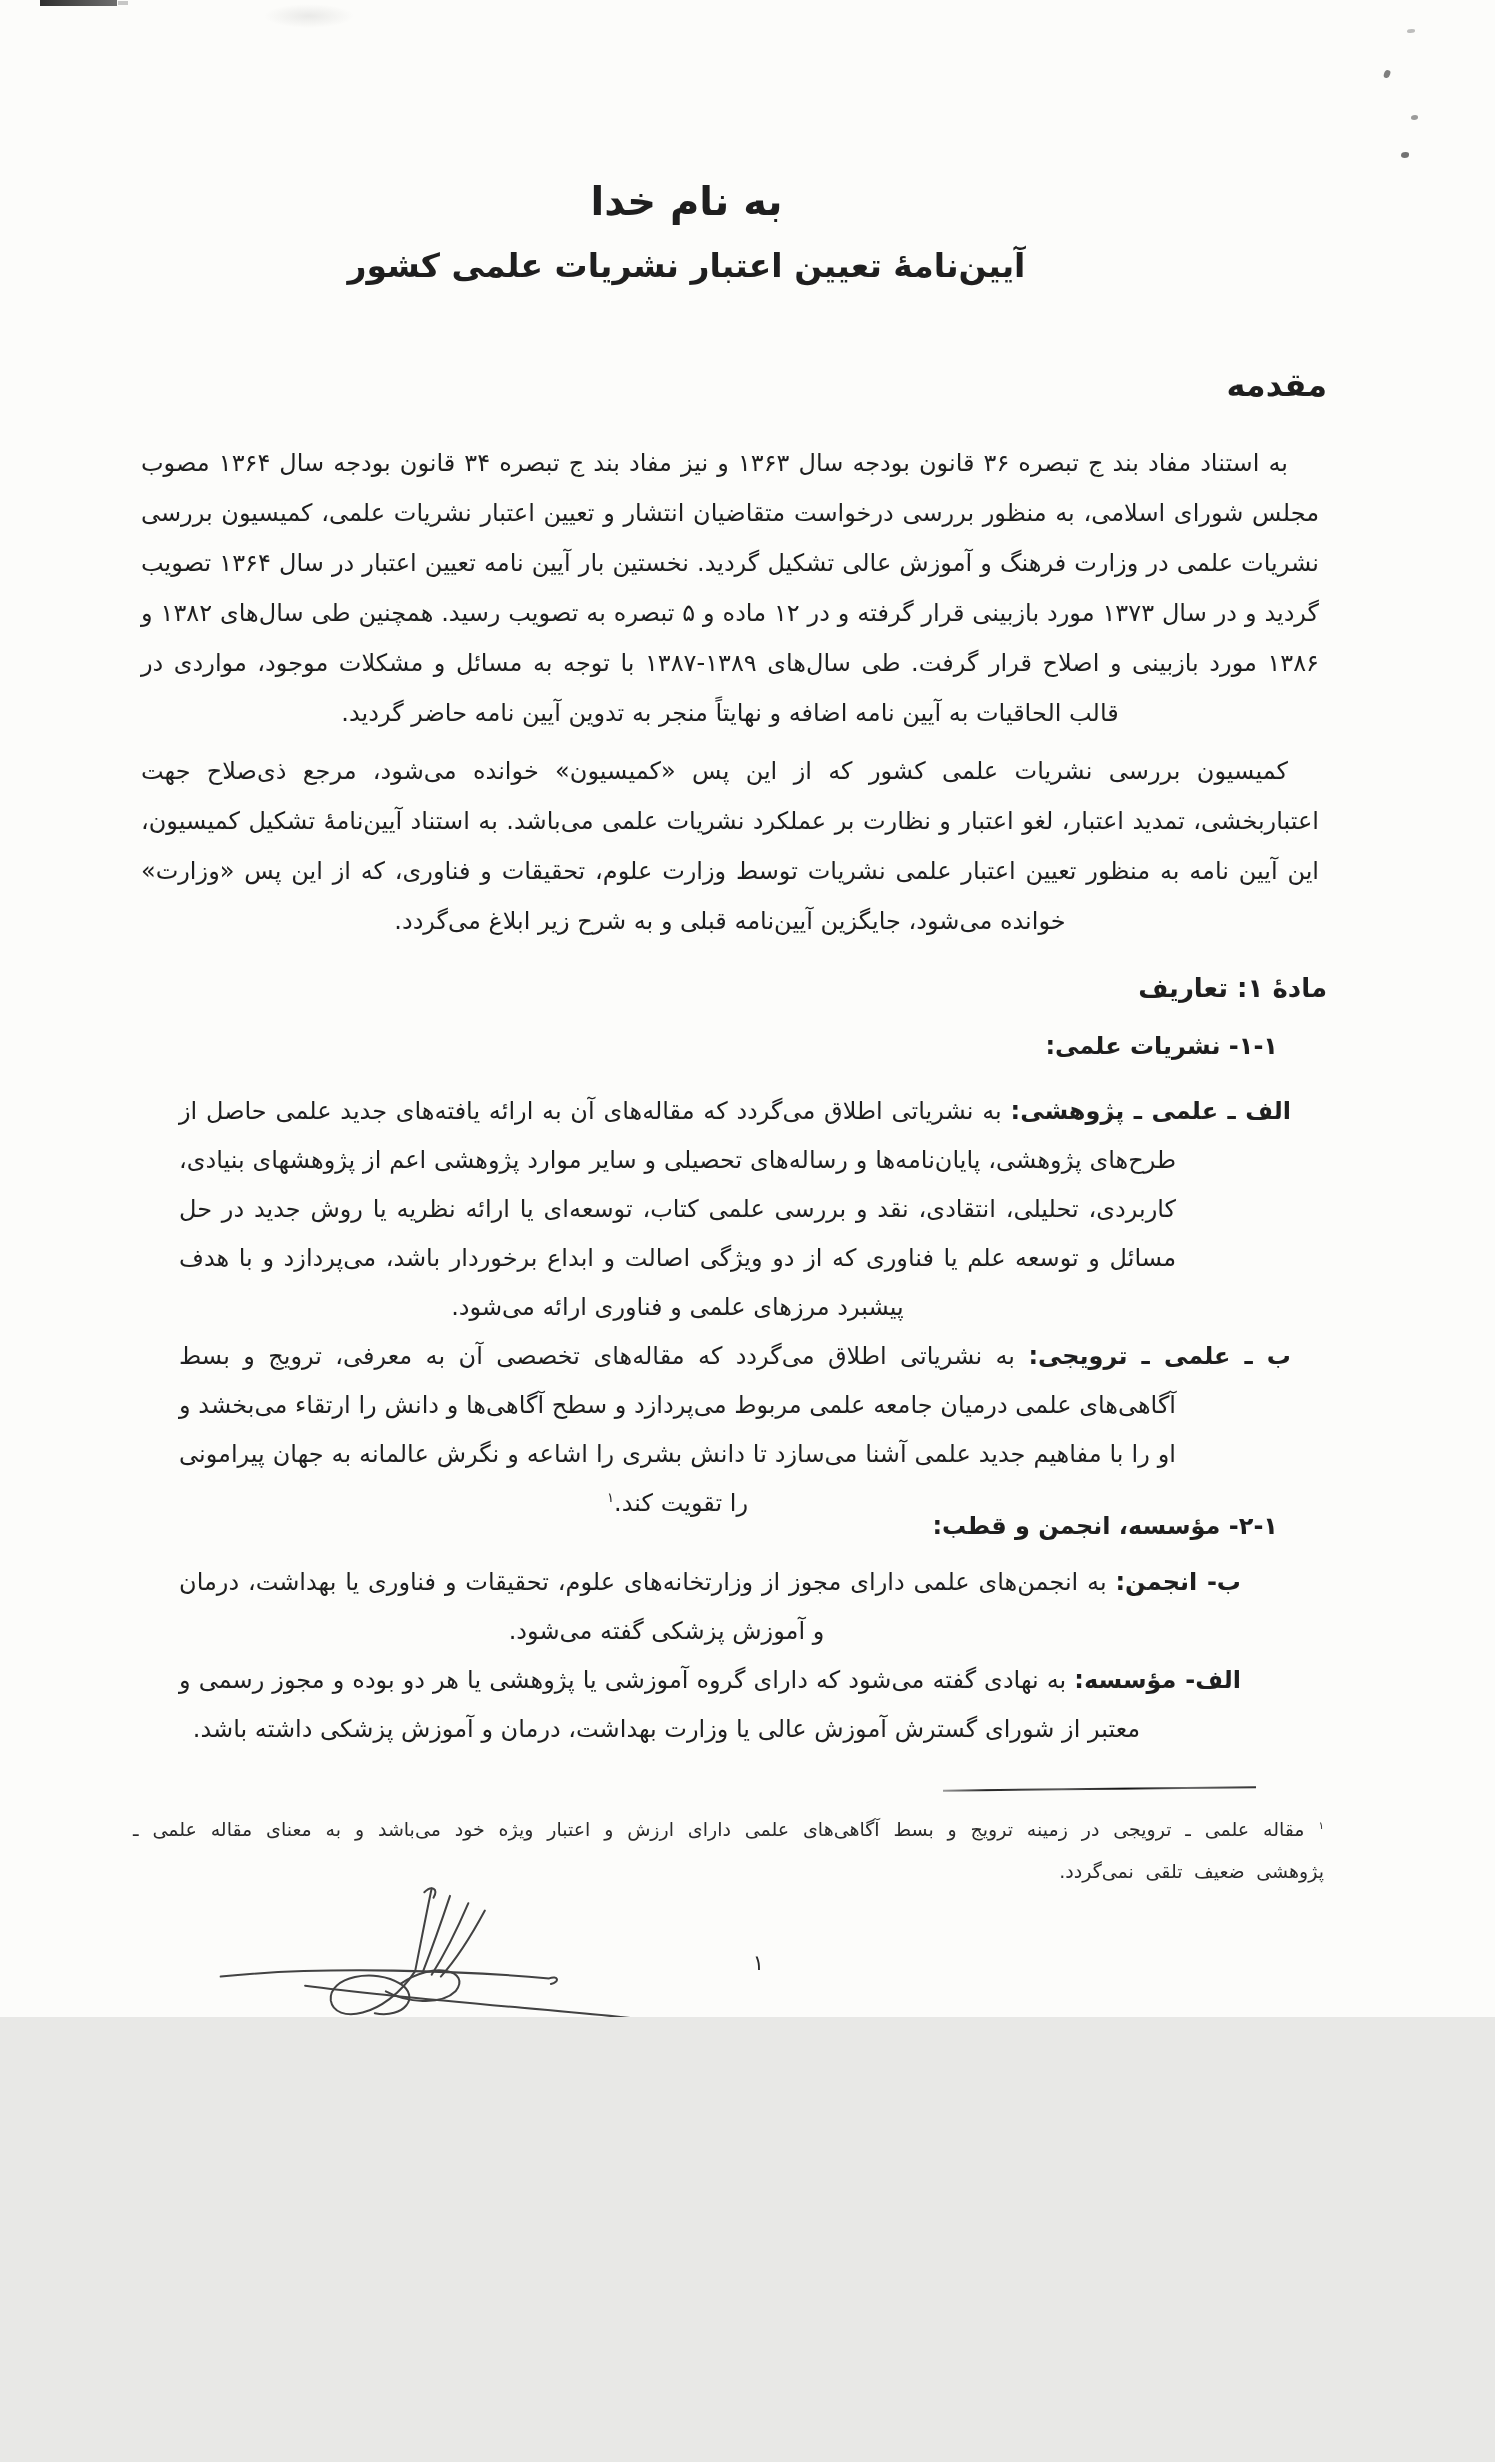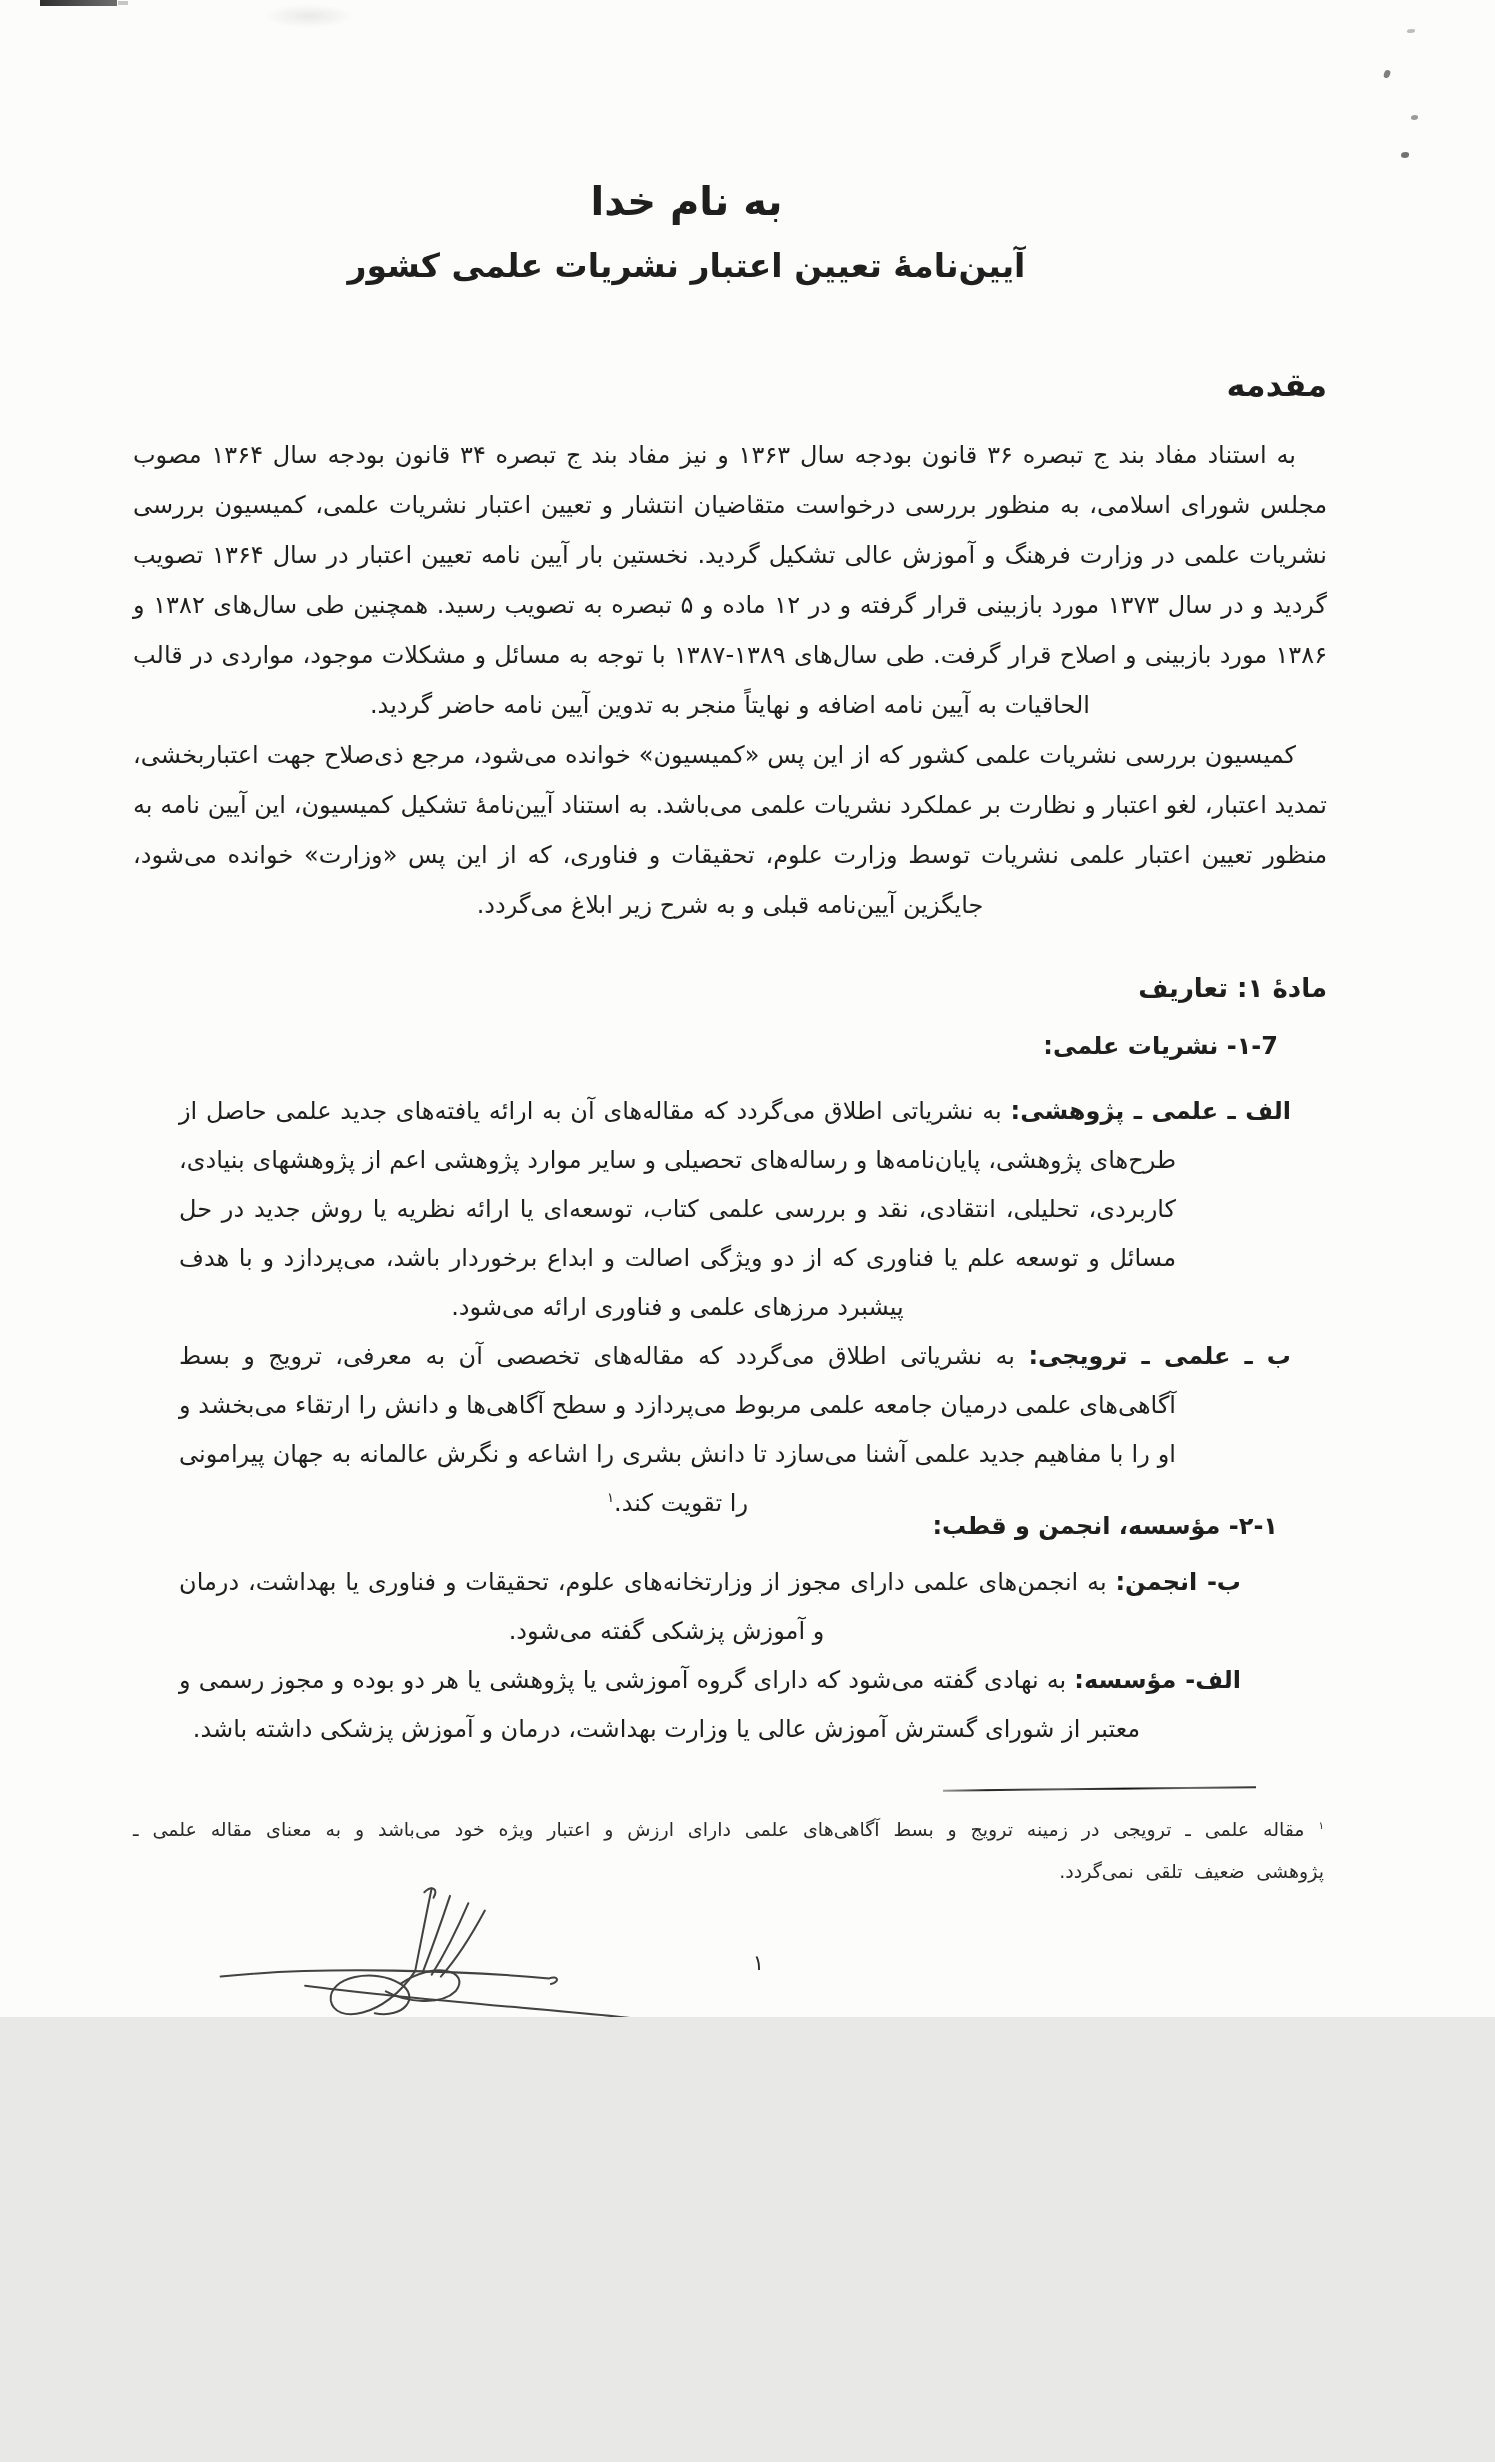--- a/index.html
+++ b/index.html
@@ -30,21 +30,21 @@
   #doc-title{top:246px;font-size:33px;}
 
   .h-right{position:absolute;right:168px;font-weight:bold;white-space:nowrap;}
   #intro-heading{top:366px;font-size:32px;}
   #article1-heading{top:973px;font-size:26px;}
   #sec11-heading{top:1032px;right:217px;font-size:24px;}
   #sec12-heading{top:1512px;right:217px;font-size:24px;}
 
   .flow{position:absolute;font-size:24px;line-height:50px;text-align:justify;}
   #intro-block{top:430px;right:168px;left:133px;}
-  #intro-block p{margin:0;text-indent:31px;text-align:justify;text-align-last:center;}
+  #intro-block p{margin:8px;text-indent:31px;text-align:justify;text-align-last:center;}
 
   #sec11-items{top:1087px;right:168px;left:179px;line-height:49px;}
   #sec12-items{top:1558px;right:168px;left:179px;line-height:49px;}
   .def{margin:0;text-align:justify;text-align-last:center;padding-right:151px;text-indent:-115px;}
   .def2{margin:0;text-align:justify;text-align-last:center;padding-right:173px;text-indent:-87px;}
   .term{font-weight:bold;}
   sup.fn{font-size:0.55em;vertical-align:super;line-height:0;}
 
   #footnote-divider{position:absolute;left:943px;top:1788px;width:313px;height:1.8px;
     transform:rotate(-0.6deg);
@@ -78,21 +78,21 @@
   <div class="center-head" id="doc-title">آیین‌نامۀ تعیین اعتبار نشریات علمی کشور</div>
 
   <div class="h-right" id="intro-heading">مقدمه</div>
   <div class="flow" id="intro-block">
     <p>به استناد مفاد بند ج تبصره ۳۶ قانون بودجه سال ۱۳۶۳ و نیز مفاد بند ج تبصره ۳۴ قانون بودجه سال ۱۳۶۴ مصوب مجلس شورای اسلامی، به منظور بررسی درخواست متقاضیان انتشار و تعیین اعتبار نشریات علمی، کمیسیون بررسی نشریات علمی در وزارت فرهنگ و آموزش عالی تشکیل گردید. نخستین بار آیین نامه تعیین اعتبار در سال ۱۳۶۴ تصویب گردید و در سال ۱۳۷۳ مورد بازبینی قرار گرفته و در ۱۲ ماده و ۵ تبصره به تصویب رسید. همچنین طی سال‌های ۱۳۸۲ و ۱۳۸۶ مورد بازبینی و اصلاح قرار گرفت. طی سال‌های ۱۳۸۹-۱۳۸۷ با توجه به مسائل و مشکلات موجود، مواردی در قالب الحاقیات به آیین نامه اضافه و نهایتاً منجر به تدوین آیین نامه حاضر گردید.</p>
     <p>کمیسیون بررسی نشریات علمی کشور که از این پس «کمیسیون» خوانده می‌شود، مرجع ذی‌صلاح جهت اعتباربخشی، تمدید اعتبار، لغو اعتبار و نظارت بر عملکرد نشریات علمی می‌باشد. به استناد آیین‌نامۀ تشکیل کمیسیون، این آیین نامه به منظور تعیین اعتبار علمی نشریات توسط وزارت علوم، تحقیقات و فناوری، که از این پس «وزارت» خوانده می‌شود، جایگزین آیین‌نامه قبلی و به شرح زیر ابلاغ می‌گردد.</p>
   </div>
 
   <div class="h-right" id="article1-heading">مادۀ ۱: تعاریف</div>
 
-  <div class="h-right" id="sec11-heading">۱-7- نشریات علمی:</div>
+  <div class="h-right" id="sec11-heading">۱-۱- نشریات علمی:</div>
   <div class="flow" id="sec11-items">
     <p class="def">
       <span class="term">الف ـ علمی ـ پژوهشی:</span>
       <span>به نشریاتی اطلاق می‌گردد که مقاله‌های آن به ارائه یافته‌های جدید علمی حاصل از طرح‌های پژوهشی، پایان‌نامه‌ها و رساله‌های تحصیلی و سایر موارد پژوهشی اعم از پژوهشهای بنیادی، کاربردی، تحلیلی، انتقادی، نقد و بررسی علمی کتاب، توسعه‌ای یا ارائه نظریه یا روش جدید در حل مسائل و توسعه علم یا فناوری که از دو ویژگی اصالت و ابداع برخوردار باشد، می‌پردازد و با هدف پیشبرد مرزهای علمی و فناوری ارائه می‌شود.</span>
     </p>
     <p class="def">
       <span class="term">ب ـ علمی ـ ترویجی:</span>
       <span>به نشریاتی اطلاق می‌گردد که مقاله‌های تخصصی آن به معرفی، ترویج و بسط آگاهی‌های علمی درمیان جامعه علمی مربوط می‌پردازد و سطح آگاهی‌ها و دانش را ارتقاء می‌بخشد و او را با مفاهیم جدید علمی آشنا می‌سازد تا دانش بشری را اشاعه و نگرش عالمانه به جهان پیرامونی را تقویت کند.</span><sup class="fn">۱</sup>
     </p>
   </div>

